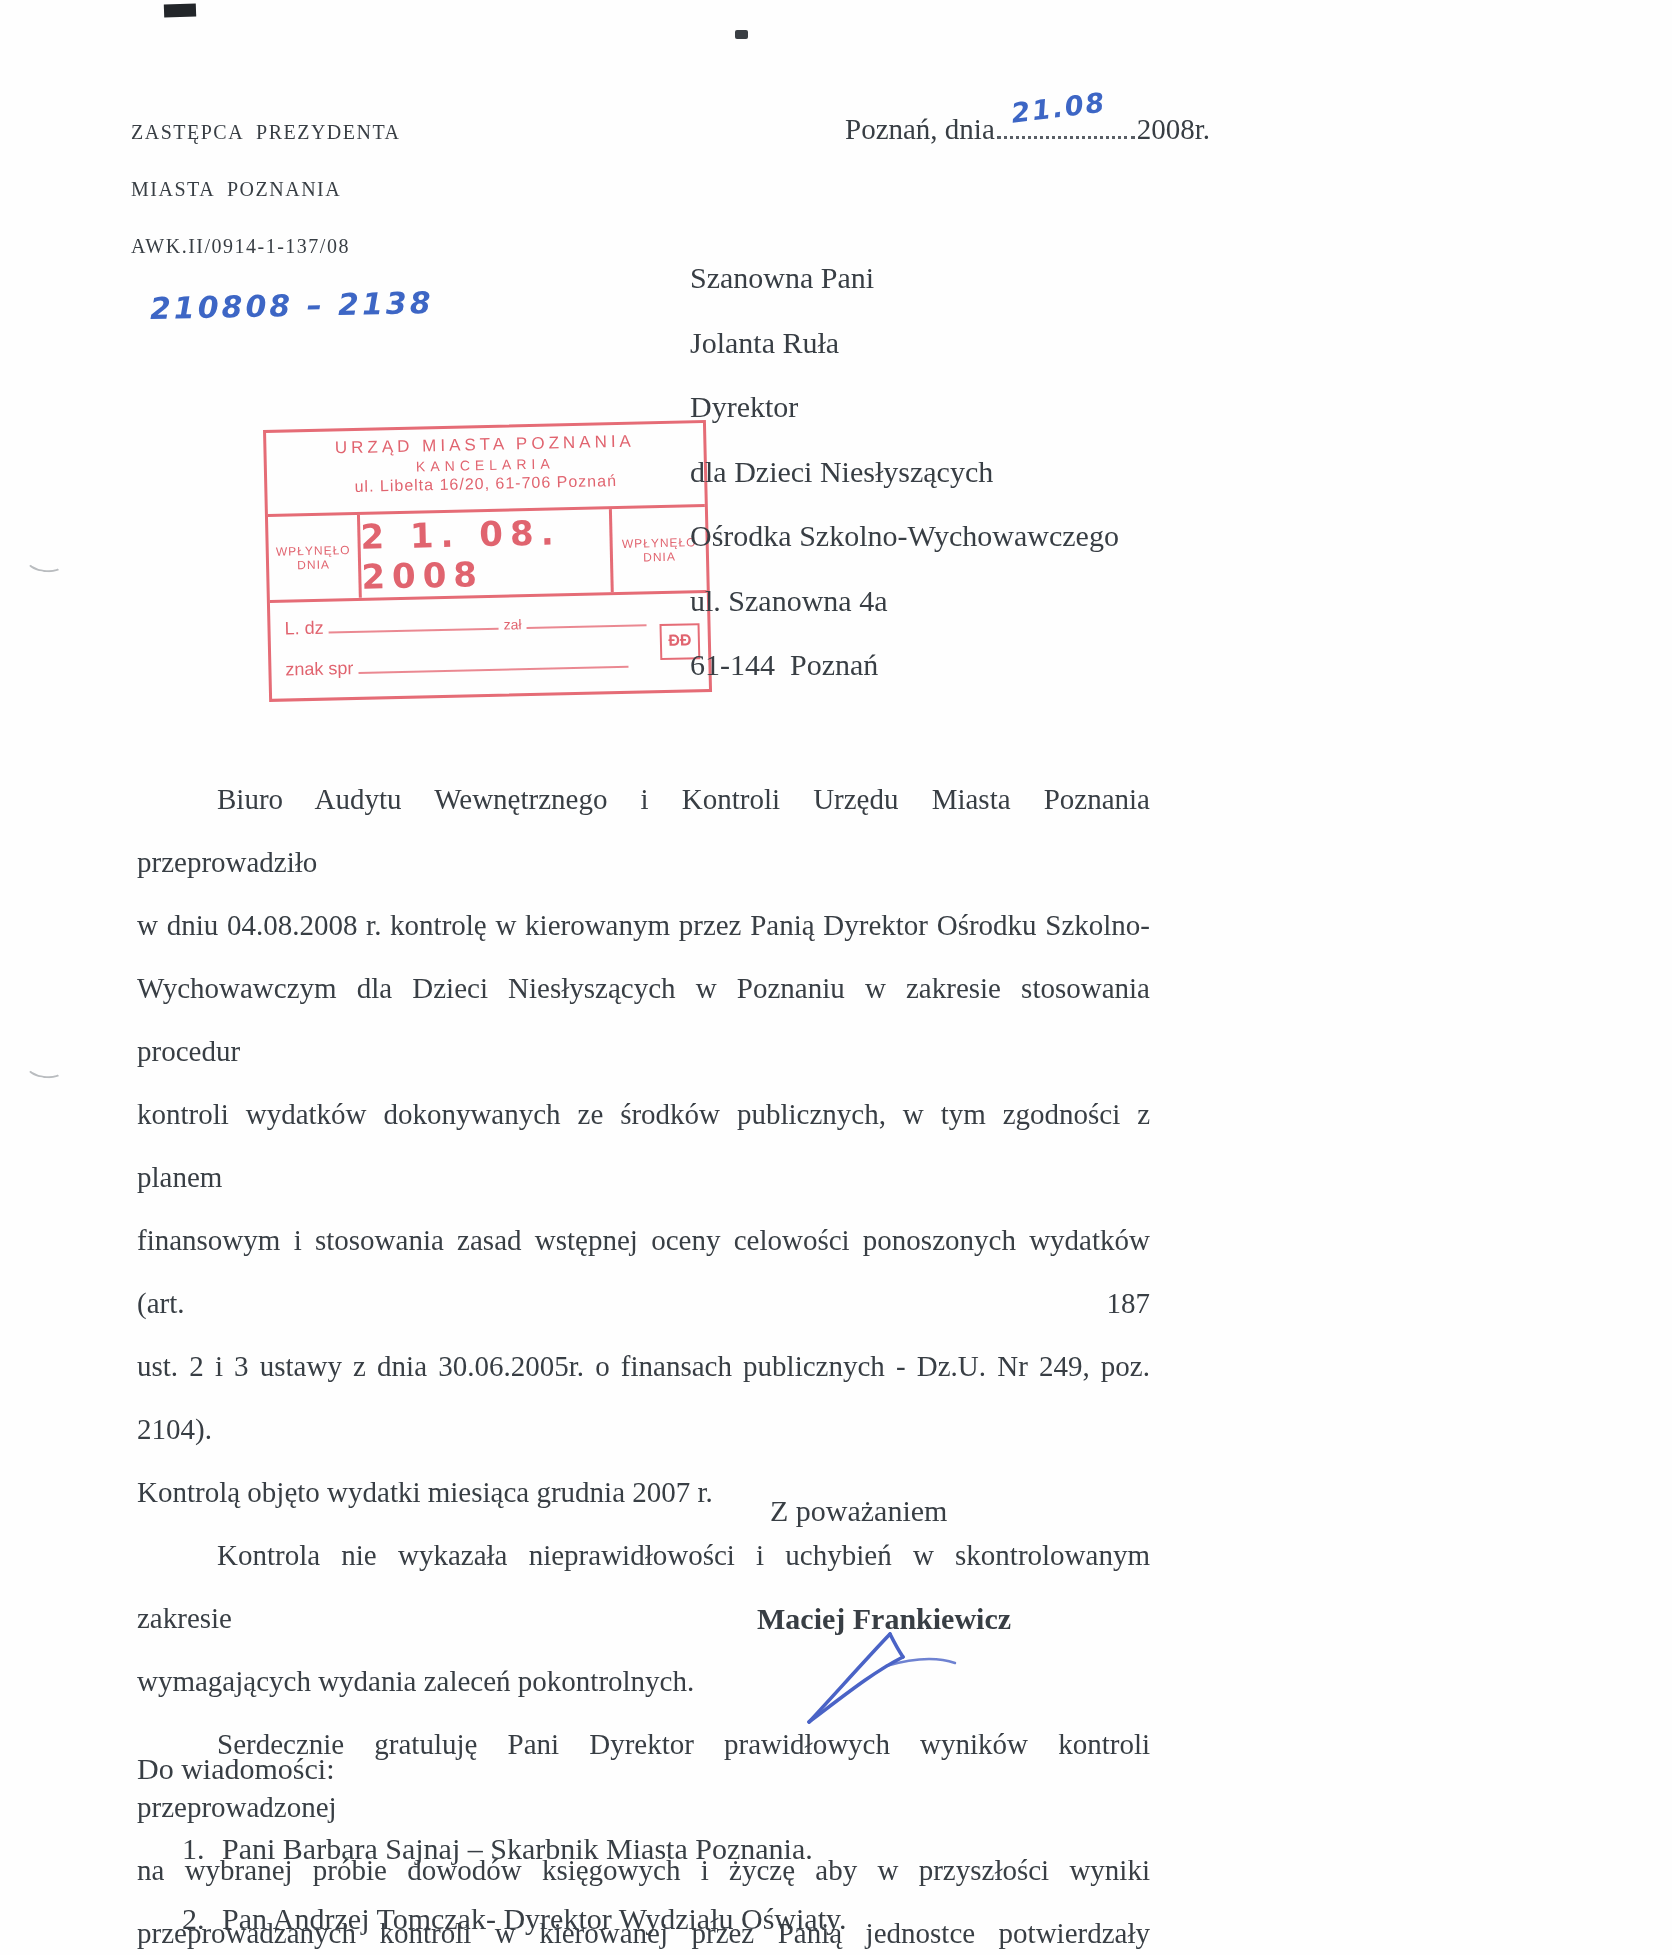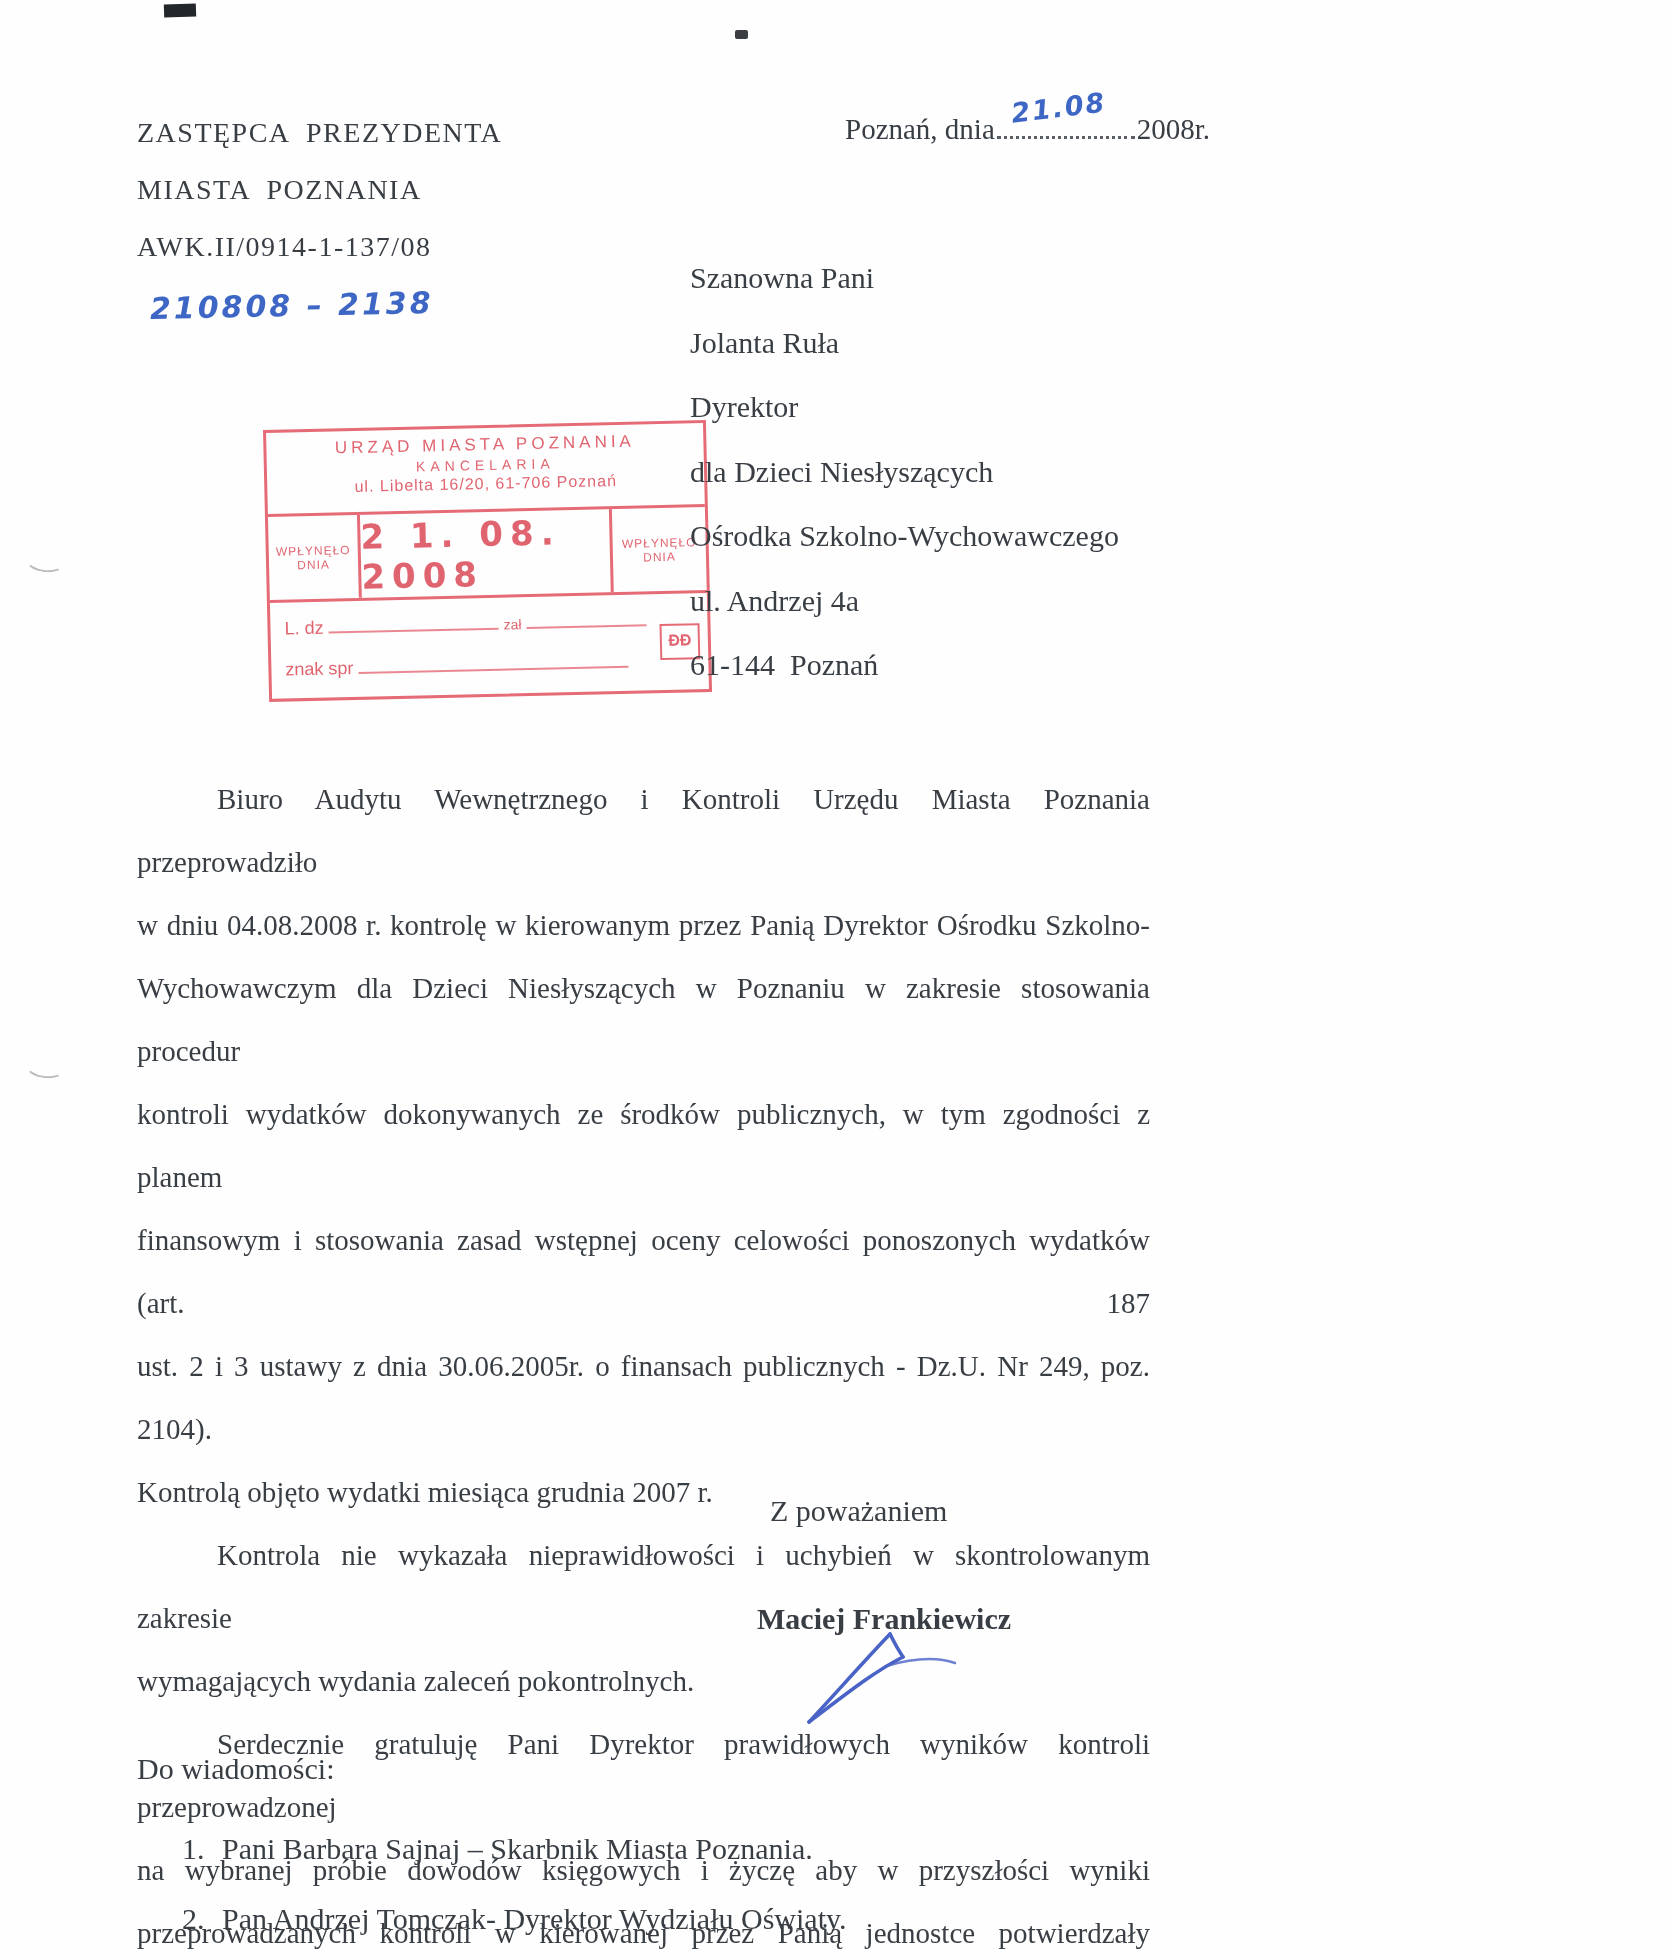--- a/index.html
+++ b/index.html
@@ -4,21 +4,21 @@
 <style>
   html,body{margin:0;padding:0;}
   body{
     width:1672px;height:1955px;position:relative;background:#fefefe;
     font-family:"Liberation Serif", serif;color:#383e44;overflow:hidden;
   }
   .abs{position:absolute;}
   .pre{white-space:pre;}
 
   
-  .letterhead{left:137px;top:104px;font-size:28px;line-height:57px;letter-spacing:1.5px;}
+  .letterhead{left:131px;top:104px;font-size:20px;line-height:57px;letter-spacing:1.5px;}
   .hand{color:#3d66c5;font-style:italic;font-weight:bold;font-family:"DejaVu Sans", sans-serif;}
   .hand-note{left:150px;top:288px;font-size:30px;letter-spacing:3px;transform:rotate(-1.2deg);}
 
   
   .dateline{left:845px;top:108px;font-size:29px;}
   .date-dots{display:inline-block;width:138px;border-bottom:3px dotted #5a5f66;position:relative;height:28px;vertical-align:baseline;margin:0 2px;}
   .date-dots .hand-date{position:absolute;left:14px;top:-16px;font-size:27px;letter-spacing:2px;transform:rotate(-7deg);}
 
   
   .stamp{
@@ -113,21 +113,21 @@
     <div class="stamp-corner">ĐĐ</div>
   </div>
 </div>
 
 <div class="abs recipient">
   <div>Szanowna Pani</div>
   <div>Jolanta Ruła</div>
   <div>Dyrektor</div>
   <div>dla Dzieci Niesłyszących</div>
   <div>Ośrodka Szkolno-Wychowawczego</div>
-  <div>ul. Andrzej 4a</div>
+  <div>ul. Szanowna 4a</div>
   <div class="pre">61-144  Poznań</div>
 </div>
 
 <div class="abs body-text">
   <div class="bline pfirst">Biuro Audytu Wewnętrznego i Kontroli Urzędu Miasta Poznania przeprowadziło</div>
   <div class="bline">w dniu 04.08.2008 r. kontrolę w kierowanym przez Panią Dyrektor Ośrodku Szkolno-</div>
   <div class="bline">Wychowawczym dla Dzieci Niesłyszących w Poznaniu w zakresie stosowania procedur</div>
   <div class="bline">kontroli wydatków dokonywanych ze środków publicznych, w tym zgodności z planem</div>
   <div class="bline">finansowym i stosowania zasad wstępnej oceny celowości ponoszonych wydatków (art. 187</div>
   <div class="bline">ust. 2 i 3 ustawy z dnia 30.06.2005r. o finansach publicznych - Dz.U. Nr 249, poz. 2104).</div>

